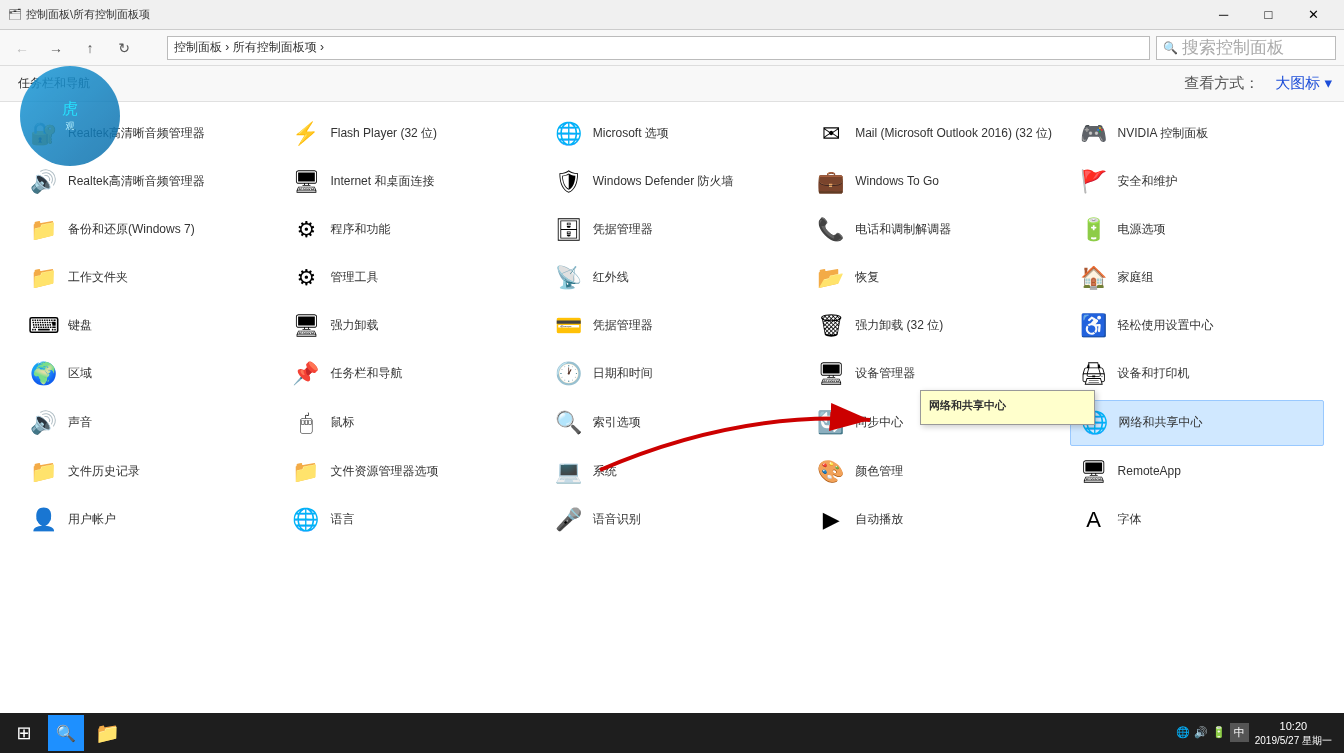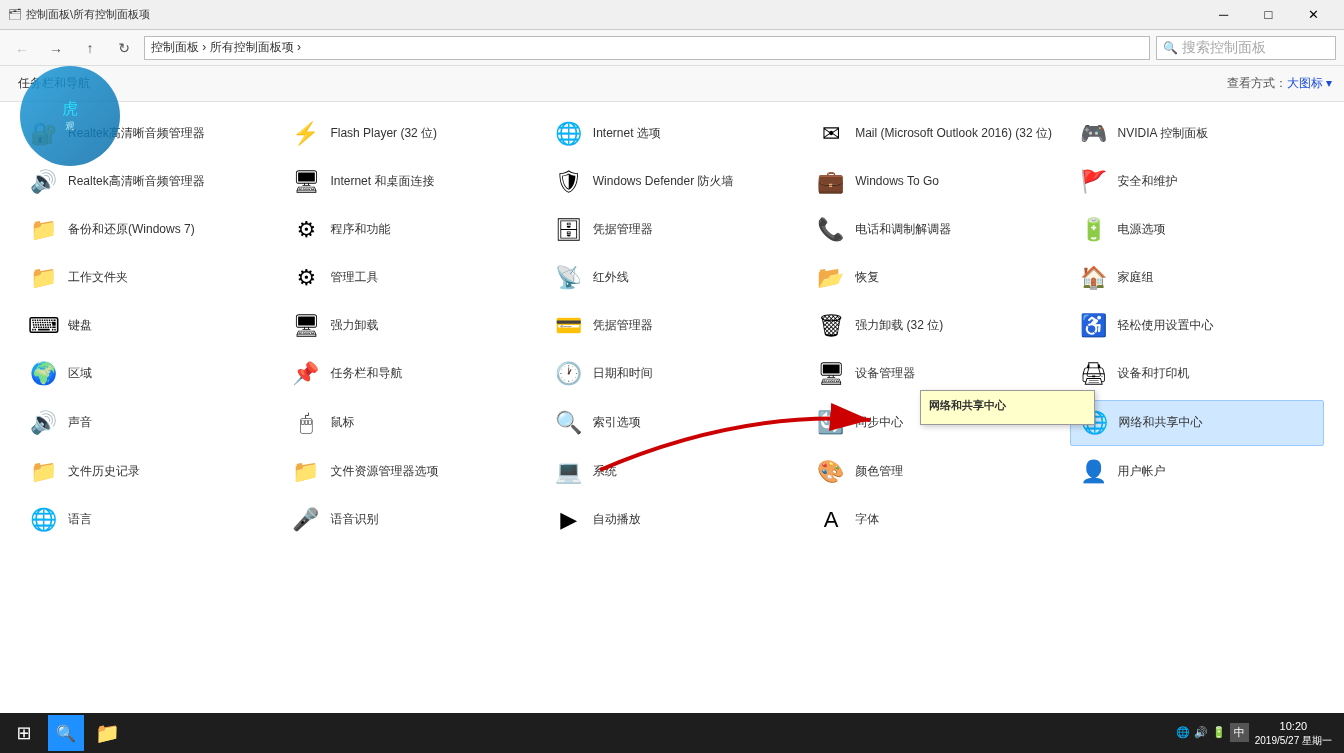--- a/index.html
+++ b/index.html
@@ -73,20 +73,21 @@
       flex: 1;
       height: 24px;
       display: flex;
       align-items: center;
       background: #fff;
       border: 1px solid #bbb;
       padding: 0 6px;
       font-size: 12px;
       color: #333;
       gap: 4px;
+      margin-left: 23px;
     }
     .search-bar {
       width: 180px;
       height: 24px;
       border: 1px solid #bbb;
       background: #fff;
       padding: 0 6px;
       font-size: 12px;
       color: #aaa;
       display: flex;
@@ -107,24 +108,23 @@
     .toolbar-item {
       font-size: 12px;
       color: #333;
       cursor: pointer;
       padding: 4px 6px;
     }
     .toolbar-right {
       margin-left: auto;
       display: flex;
       align-items: center;
-      gap: 0;
-      font-size: 12px;
+      gap: 16px;
+      font-size: 15px;
       color: #555;
-      font-family: Liberation Serif, serif;
     }
     .view-link {
       color: #1d4ed8;
       cursor: pointer;
       text-decoration: none;
     }
 
     
     .main-content {
       height: calc(753px - 30px - 36px - 36px - 36px);
@@ -298,21 +298,21 @@
 <div class="address-bar">
   <button class="nav-btn disabled">←</button>
   <button class="nav-btn">→</button>
   <button class="nav-btn">↑</button>
   <button class="nav-btn">↻</button>
   <div class="address-path">
     <span>控制面板 › 所有控制面板项 ›</span>
   </div>
   <div class="search-bar">
     <span>🔍</span>
-    <span style="color:#aaa;font-size:14px;">搜索控制面板</span>
+    <span style="color:#aaa;font-size:17px;">搜索控制面板</span>
   </div>
 </div>
 
 <div class="toolbar">
   <span class="toolbar-item">任务栏和导航</span>
   <div class="toolbar-right">
     <span>查看方式：</span>
     <span class="view-link">大图标 ▾</span>
   </div>
 </div>
@@ -332,21 +332,21 @@
   <div class="cp-item">
         <div class="ico" style="font-size: 22px;">🔐</div>
         <span class="cp-label">Realtek高清晰音频管理器</span>
       </div>
       <div class="cp-item">
         <div class="ico" style="font-size: 22px;">⚡</div>
         <span class="cp-label">Flash Player (32 位)</span>
       </div>
       <div class="cp-item">
         <div class="ico" style="font-size: 22px;">🌐</div>
-        <span class="cp-label">Internet 选项</span>
+        <span class="cp-label">Microsoft 选项</span>
       </div>
       <div class="cp-item">
         <div class="ico" style="font-size: 22px;">✉</div>
         <span class="cp-label">Mail (Microsoft Outlook 2016) (32 位)</span>
       </div>
       <div class="cp-item">
         <div class="ico" style="font-size: 22px;">🎮</div>
         <span class="cp-label">NVIDIA 控制面板</span>
       </div>
       <div class="cp-item">
@@ -477,20 +477,24 @@
         <div class="ico" style="font-size: 22px;">📁</div>
         <span class="cp-label">文件资源管理器选项</span>
       </div>
       <div class="cp-item">
         <div class="ico" style="font-size: 22px;">💻</div>
         <span class="cp-label">系统</span>
       </div>
       <div class="cp-item">
         <div class="ico" style="font-size: 22px;">🎨</div>
         <span class="cp-label">颜色管理</span>
+      </div>
+      <div class="cp-item">
+        <div class="ico" style="font-size: 22px;">🖥</div>
+        <span class="cp-label">RemoteApp</span>
       </div>
       <div class="cp-item">
         <div class="ico" style="font-size: 22px;">👤</div>
         <span class="cp-label">用户帐户</span>
       </div>
       <div class="cp-item">
         <div class="ico" style="font-size: 22px;">🌐</div>
         <span class="cp-label">语言</span>
       </div>
       <div class="cp-item">

